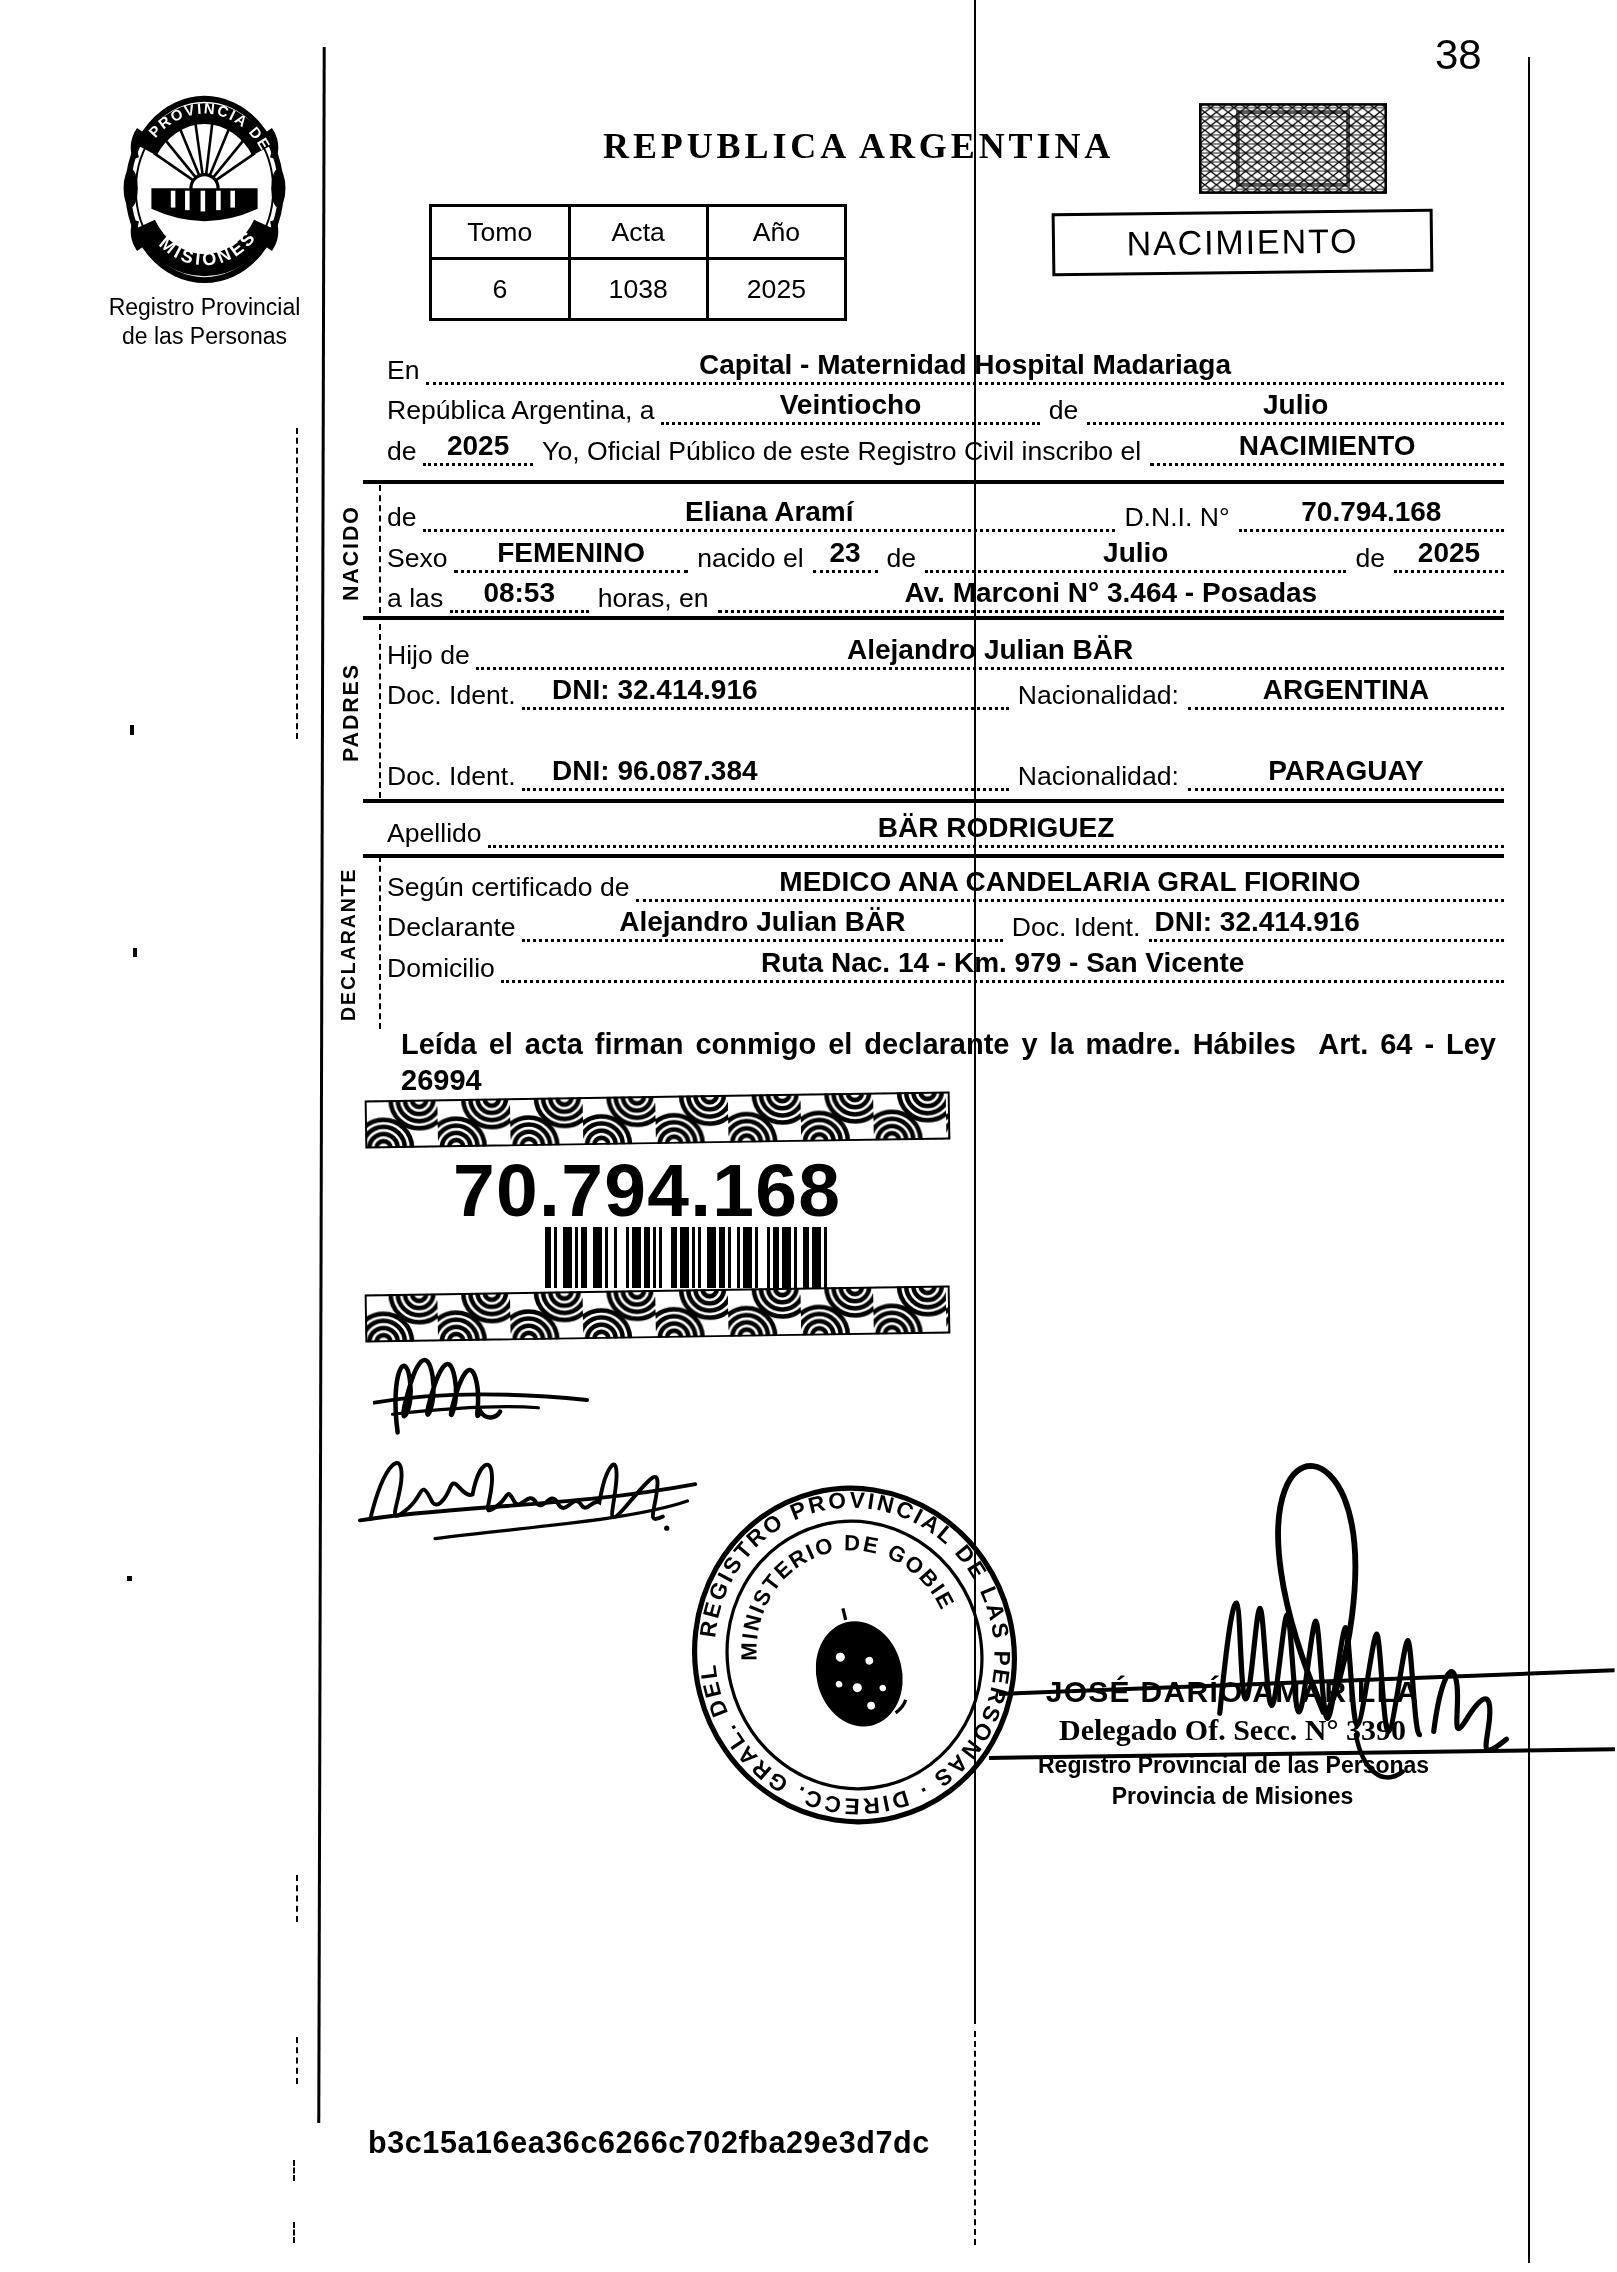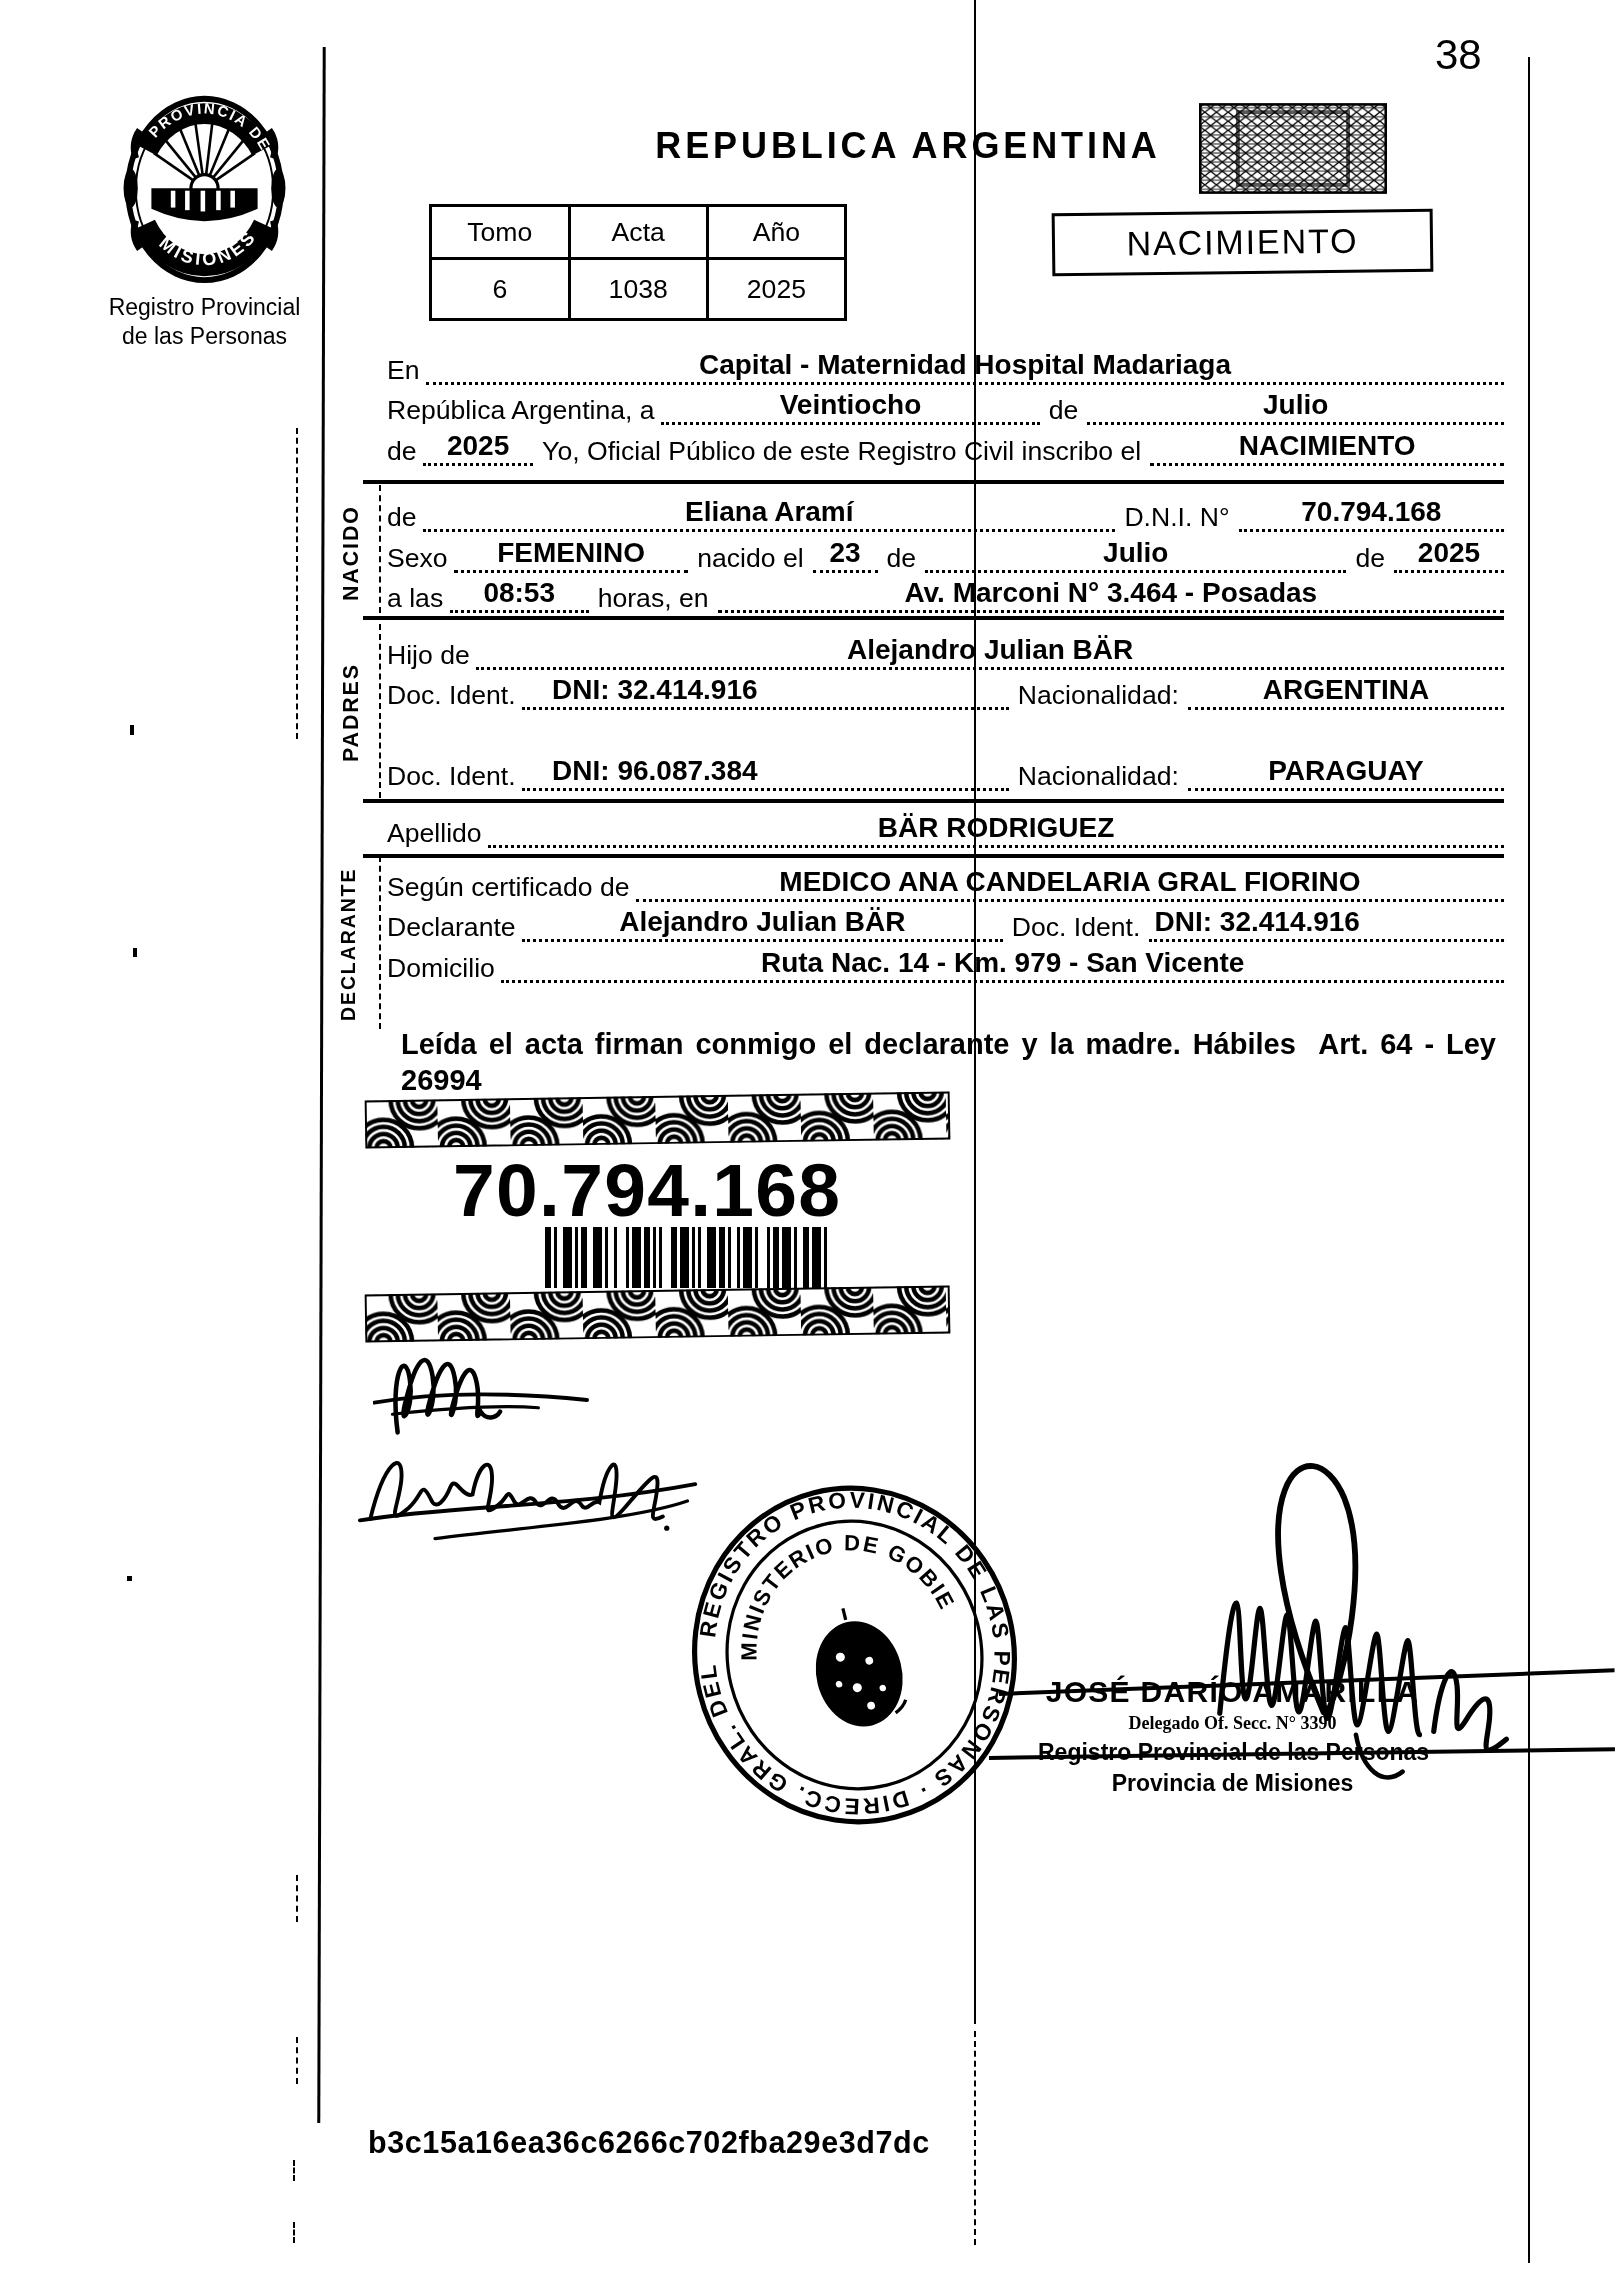--- a/index.html
+++ b/index.html
@@ -16,41 +16,41 @@
   .fill.left{justify-content:flex-start;padding-left:30px;margin-top:28px;}
   .val{font-weight:bold;font-size:28px;line-height:1.0;transform:translateY(-2.6px);}
   .sep{position:absolute;left:363px;width:1141px;height:3.9px;background:#000;}
   .vlabel{position:absolute;writing-mode:vertical-rl;transform:rotate(180deg);font-weight:bold;
           font-size:21.4px;letter-spacing:1.9px;text-align:center;}
   .vline{position:absolute;width:0;border-left:2.6px dashed #000;}
   .tick{position:absolute;background:#000;}
   .dashline{position:absolute;width:0;border-left:2.6px dashed #000;}
   
   #page-number{position:absolute;left:1435px;top:31px;font-size:42px;}
-  #doc-title{position:absolute;left:603px;top:125px;width:610px;text-align:center;
-             font-family:Liberation Sans, sans-serif;font-weight:bold;font-size:36px;letter-spacing:3.9px;white-space:nowrap;}
+  #doc-title{position:absolute;left:603px;top:125px;width:610px;
+             font-family:Liberation Serif, serif;font-weight:bold;font-size:36px;letter-spacing:3.9px;white-space:nowrap;}
   #org-lines{position:absolute;left:91px;top:293px;width:227px;text-align:center;font-size:23px;line-height:1.28;}
   table#acta-table{position:absolute;left:429px;top:204px;width:418px;border-collapse:collapse;
         font-size:26.6px;text-align:center;}
   table#acta-table td{border:3.2px solid #000;height:48px;width:139px;}
   table#acta-table tr.vals td{height:56px;}
   #nacimiento-box{position:absolute;left:1052px;top:211px;width:375px;height:57px;border:3.2px solid #000;
      display:flex;align-items:center;justify-content:center;font-size:34px;letter-spacing:1.9px;transform:rotate(-0.7deg);}
   
   #closing{position:absolute;left:401px;top:1026px;width:1095px;font-weight:bold;font-size:29px;line-height:1.25;}
   #closing .l1{display:flex;justify-content:space-between;word-spacing:3.9px;}
   
   #reg-number{position:absolute;left:453px;top:1147px;font-size:75px;font-weight:bold;letter-spacing:1.3px;}
   #barcode{position:absolute;left:545px;top:1227px;height:61px;display:flex;align-items:stretch;}
   #barcode .bar{background:#000;height:100%;}
   .band{position:absolute;left:365px;width:585px;height:48px;transform:rotate(-0.9deg);}
   
   #officials{position:absolute;left:1038px;top:1675px;width:389px;text-align:center;}
   #official-name{font-size:30px;font-weight:bold;letter-spacing:1.3px;white-space:nowrap;}
-  #official-role{font-family:"Liberation Serif",serif;font-size:18px;font-weight:bold;margin-top:3.9px;white-space:nowrap;}
+  #official-role{font-family:"Liberation Serif",serif;font-size:30px;font-weight:bold;margin-top:3.9px;white-space:nowrap;}
   #official-org{font-size:23px;font-weight:bold;margin-top:5.2px;white-space:nowrap;}
   #official-prov{font-size:23px;font-weight:bold;margin-top:3.9px;}
   .strike{position:absolute;height:3.9px;background:#000;transform-origin:left center;}
   #doc-hash{position:absolute;left:368px;top:2125px;font-size:30.5px;font-weight:bold;letter-spacing:0.6px;}
   #stamp-svg{position:absolute;left:686px;top:1480px;transform:rotate(-14deg);}
   svg text{font-family:"Liberation Sans",sans-serif;}
 </style>
 </head>
 <body>
 

